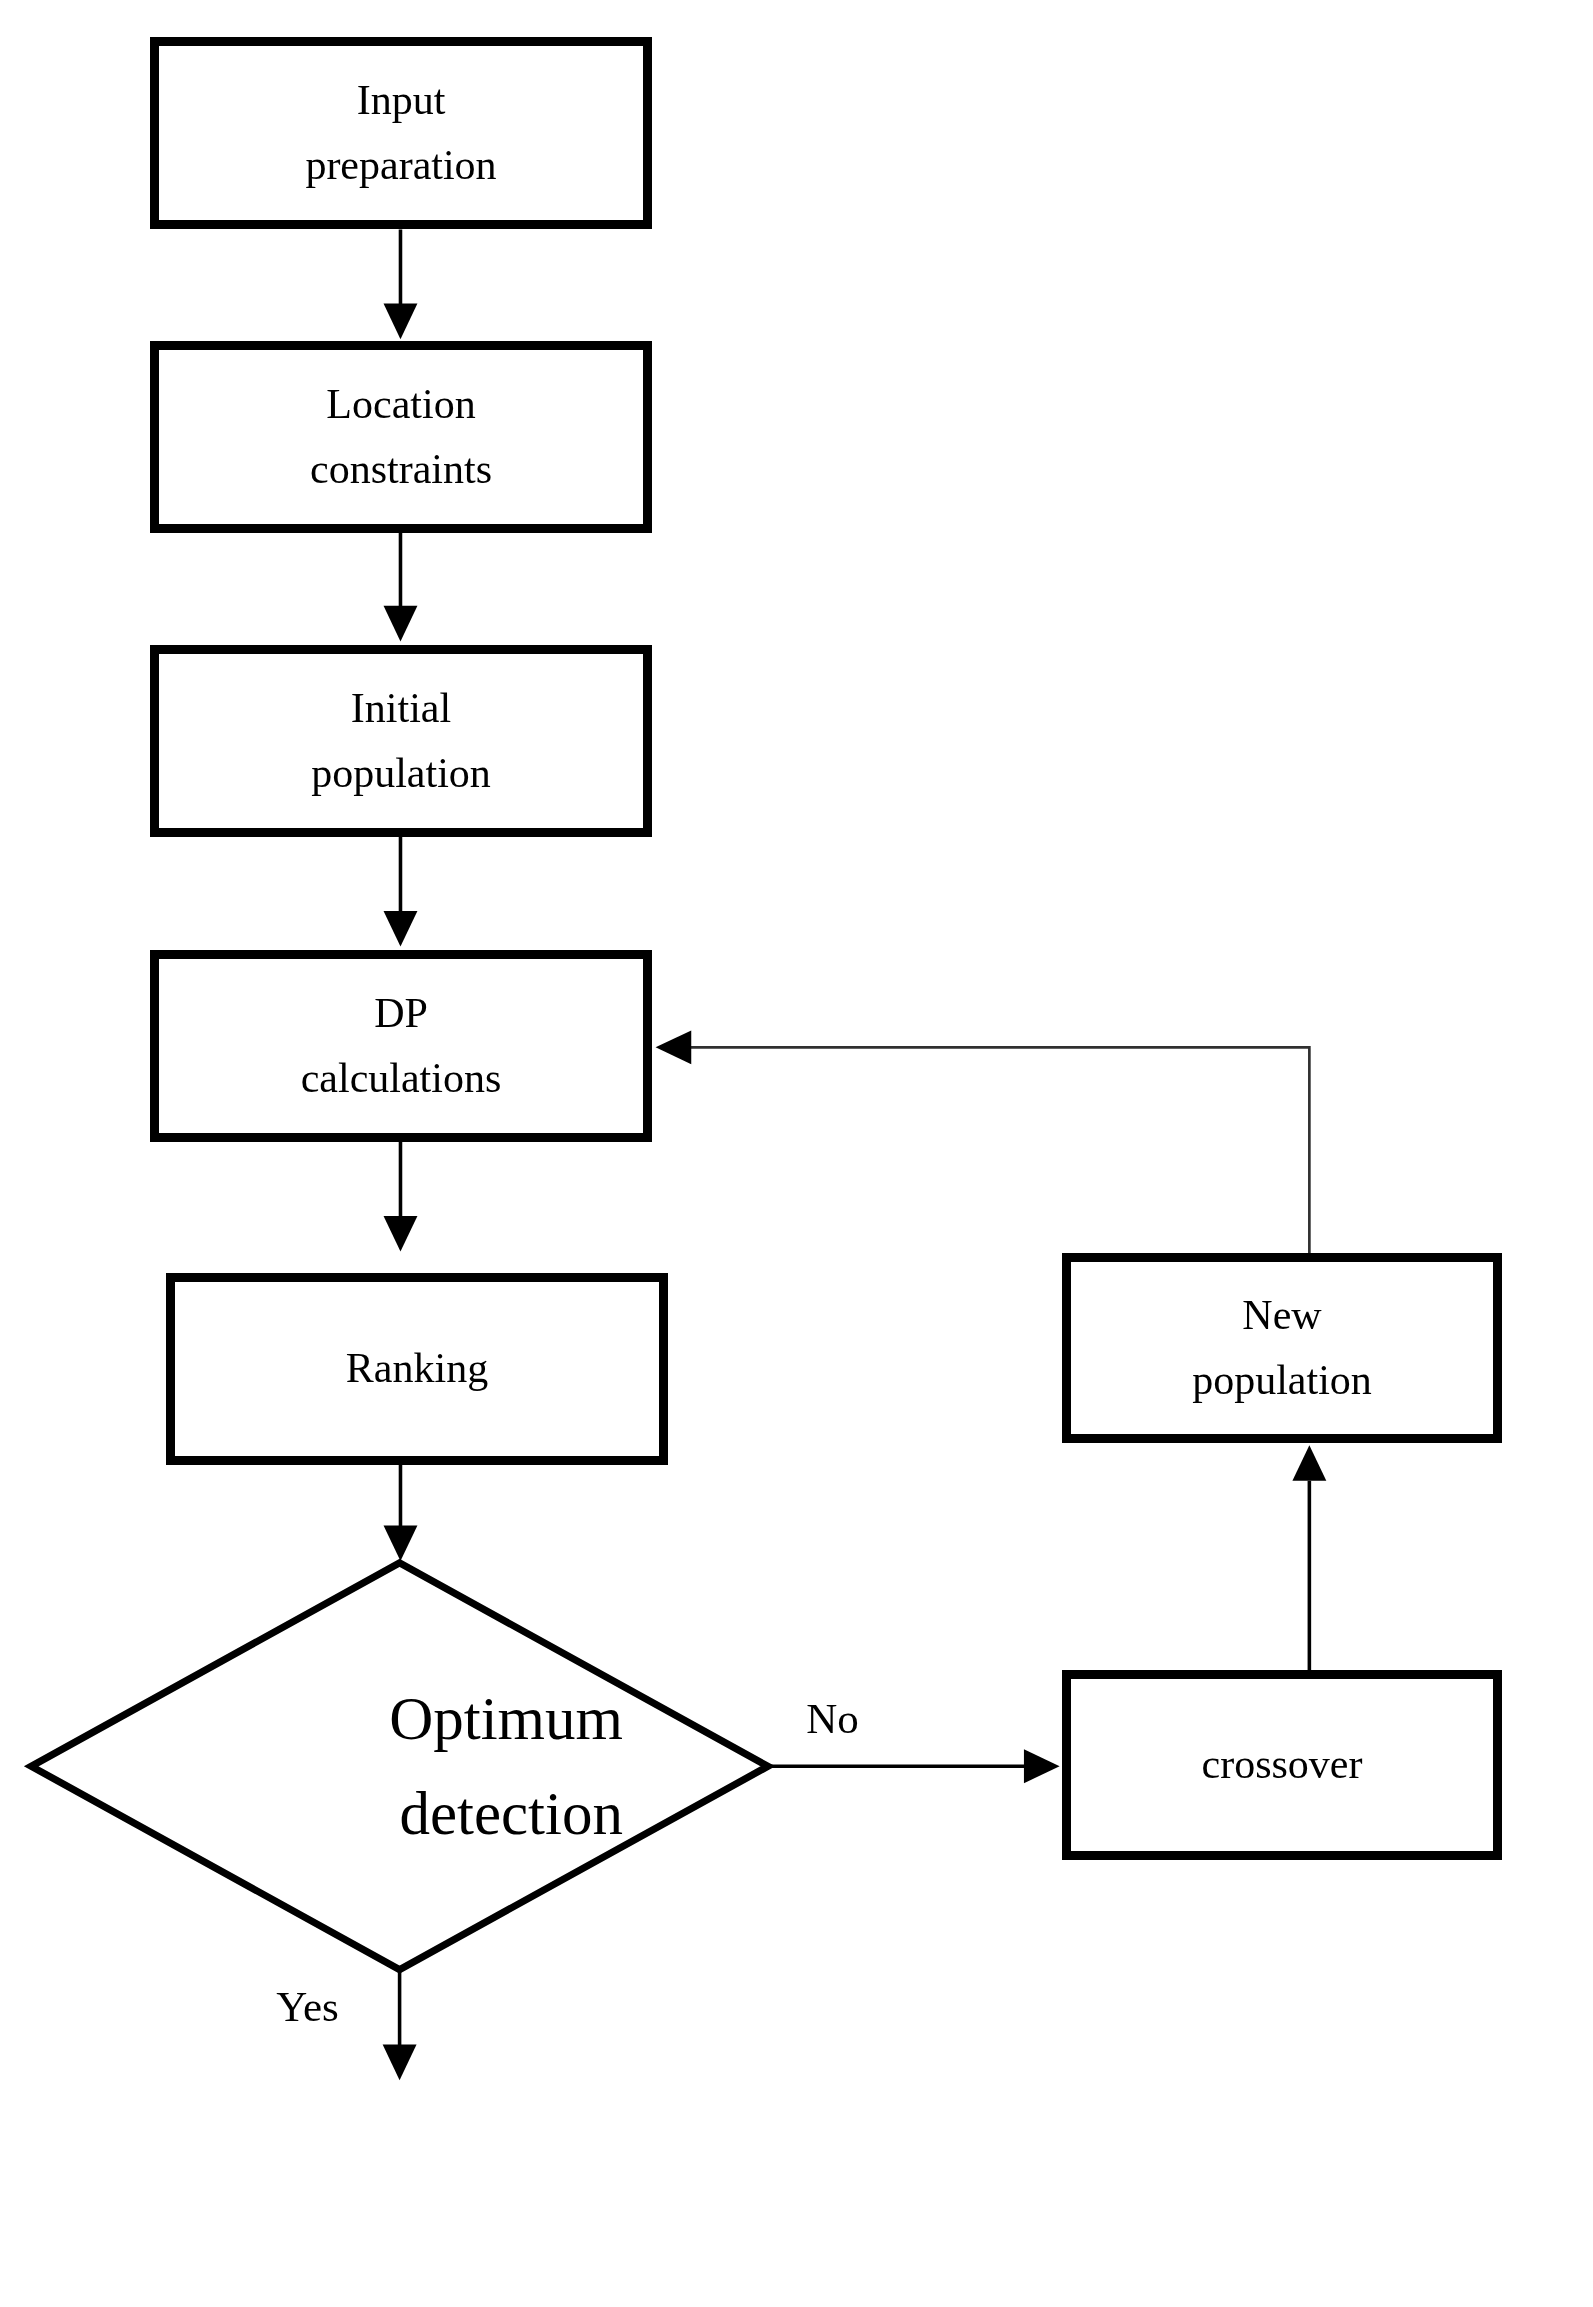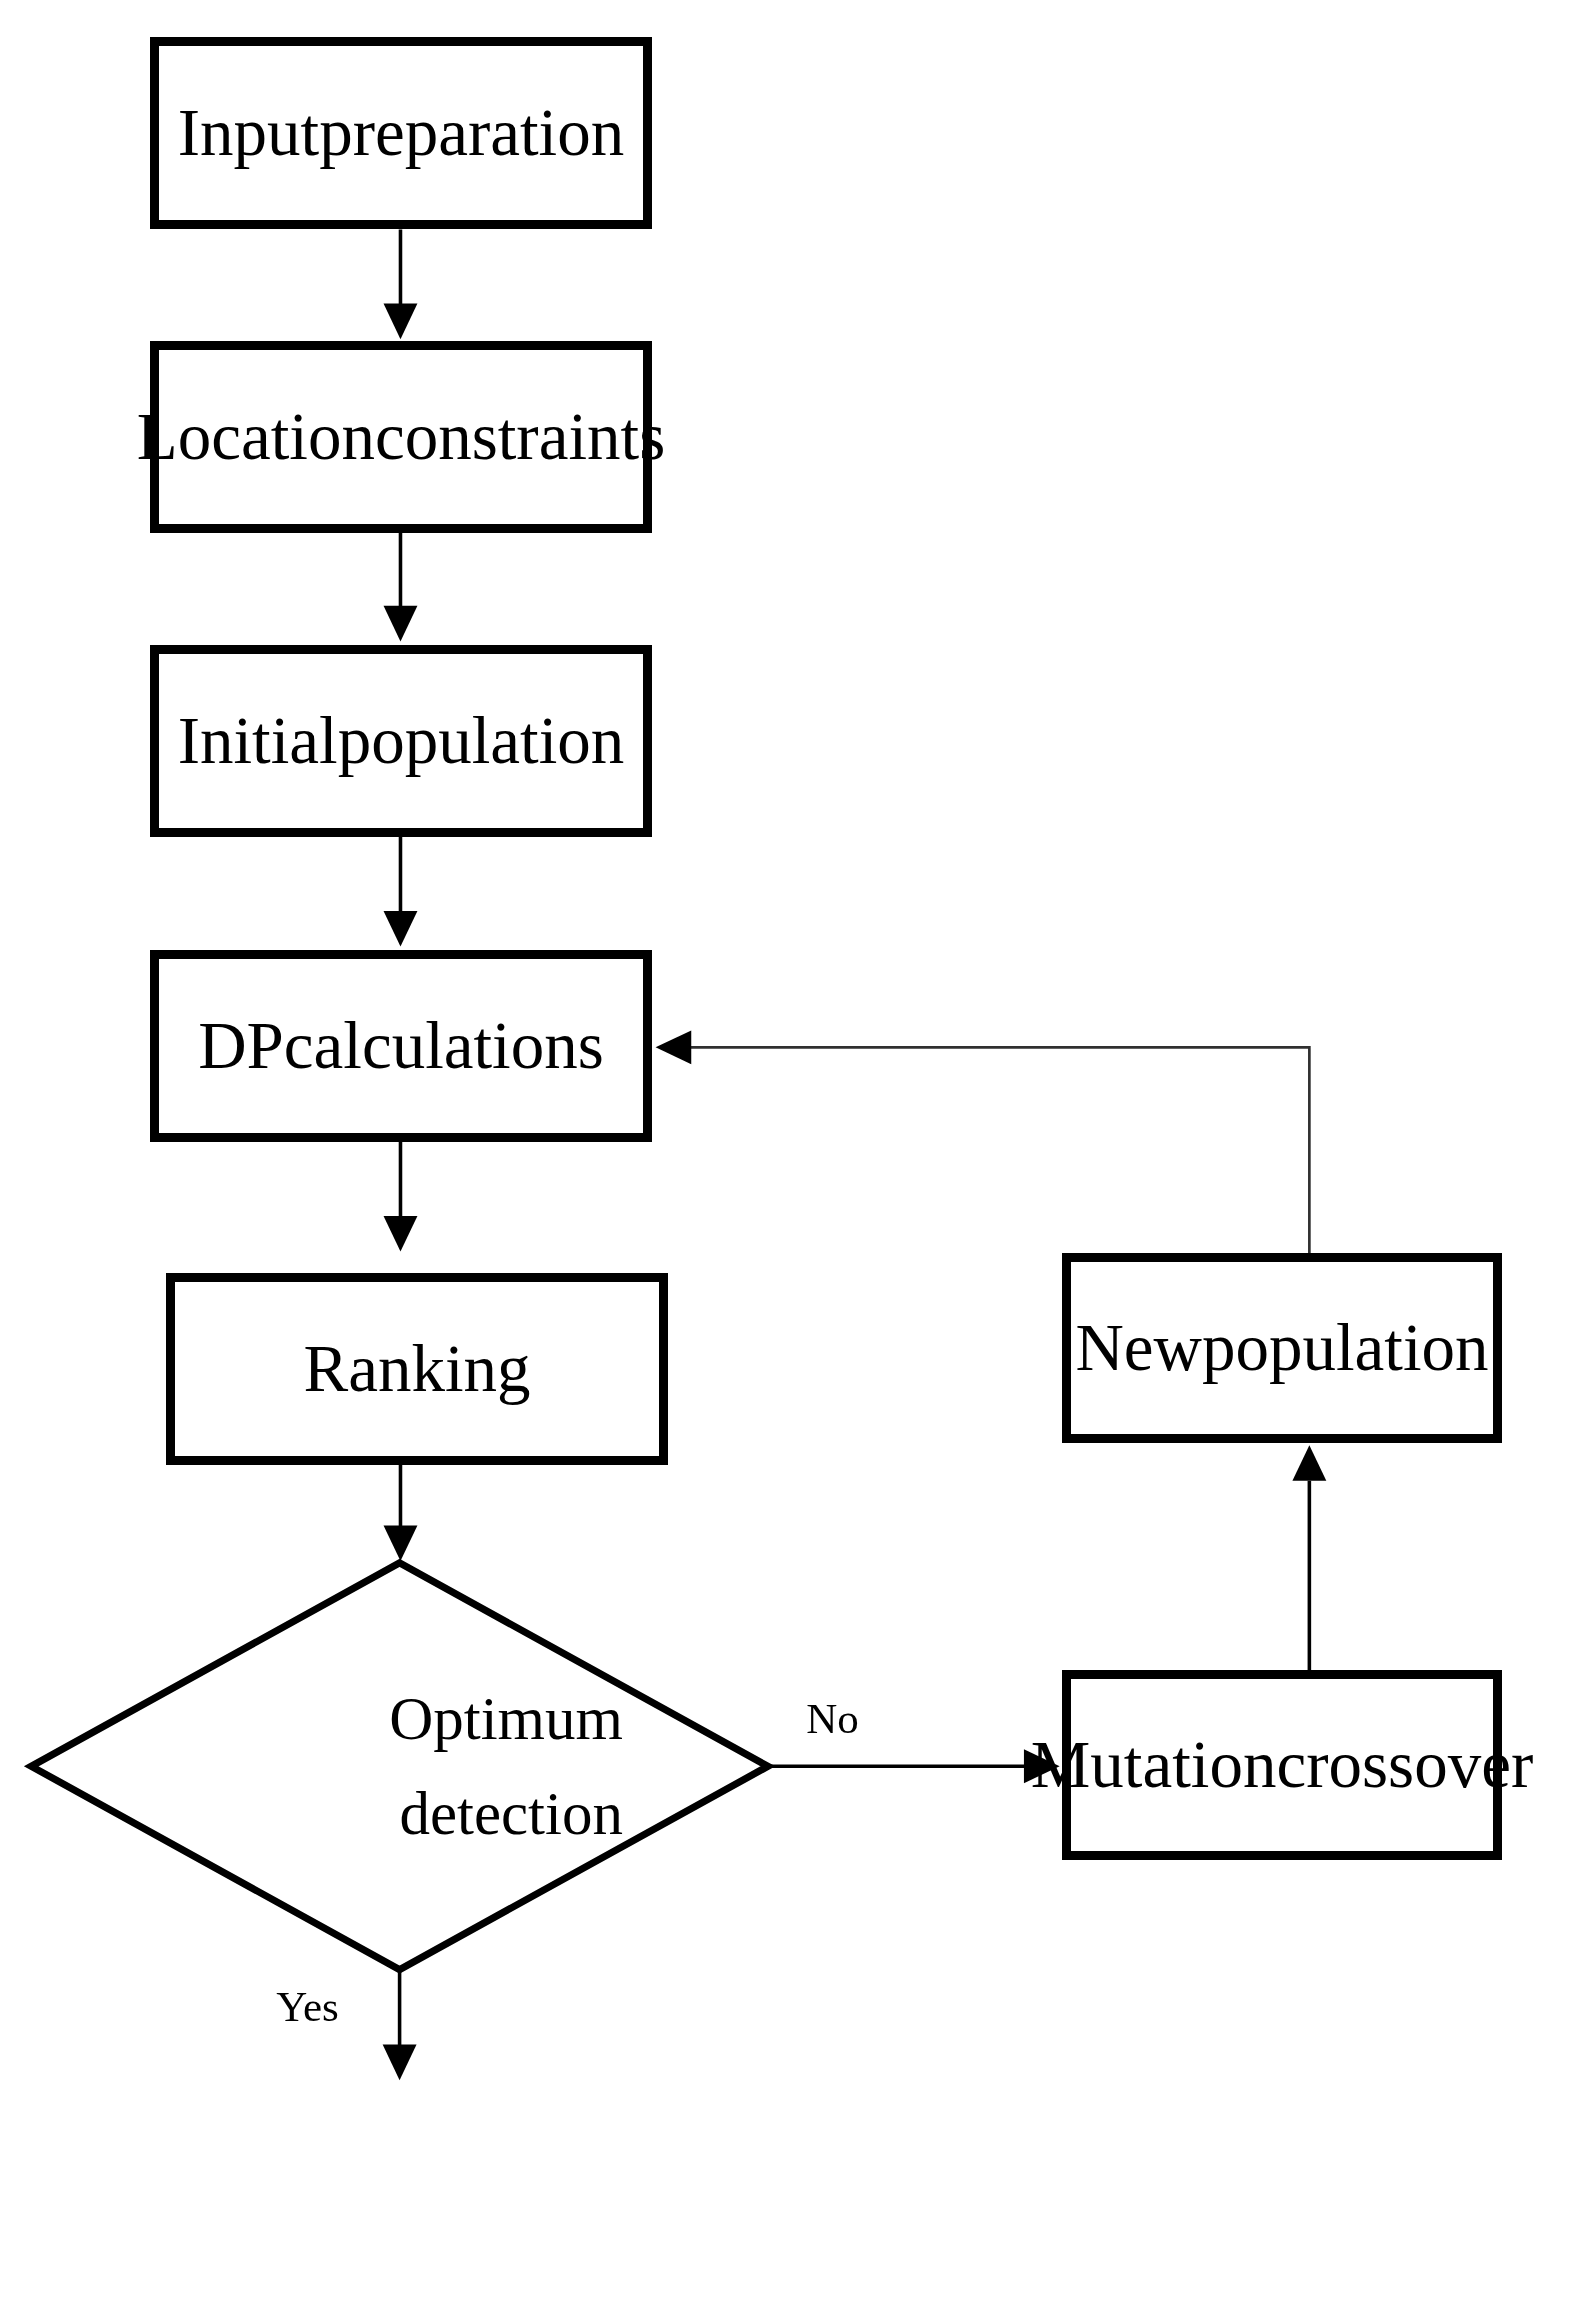--- a/index.html
+++ b/index.html
@@ -3,22 +3,22 @@
 <meta charset="utf-8">
 <style>
   html,body{margin:0;padding:0;background:#ffffff;}
   #canvas{
     position:relative;width:1593px;height:2307px;background:#ffffff;
     font-family:"Liberation Serif","DejaVu Serif",serif;color:#000000;overflow:hidden;
   }
   #edges{position:absolute;left:0;top:0;width:1593px;height:2307px;}
   .box{
     position:absolute;box-sizing:border-box;border:9px solid #000000;background:#ffffff;
-    display:flex;align-items:center;justify-content:center;
-    text-align:center;font-size:67px;line-height:1.55;
+    display:flex;flex-direction:column;align-items:center;justify-content:center;
+    text-align:center;font-size:42px;line-height:1.55;
   }
   .col-left{left:150px;width:502px;height:192px;}
   .col-right{left:1062px;width:440px;height:190px;}
   .diamond-label{
     position:absolute;left:177px;top:1661px;width:446px;height:211px;
     display:flex;flex-direction:column;align-items:flex-end;justify-content:center;
     text-align:center;font-size:61px;line-height:1.55;
   }
   .freelabel{
     position:absolute;display:flex;align-items:center;justify-content:center;
@@ -86,21 +86,20 @@
     <span>Ranking</span>
   </div>
 
 
   <div class="box col-right" style="top:1253px;">
     <span>New</span>
     <span>population</span>
   </div>
 
   <div class="box col-right" style="top:1670px;">
-    <span>Mutation</span>
     <span>crossover</span>
   </div>
 
   <div class="diamond-label">
     <span>Optimum</span>
     <span>detection</span>
   </div>
 
   <div id="label-no" class="freelabel">
       <span>No</span>

